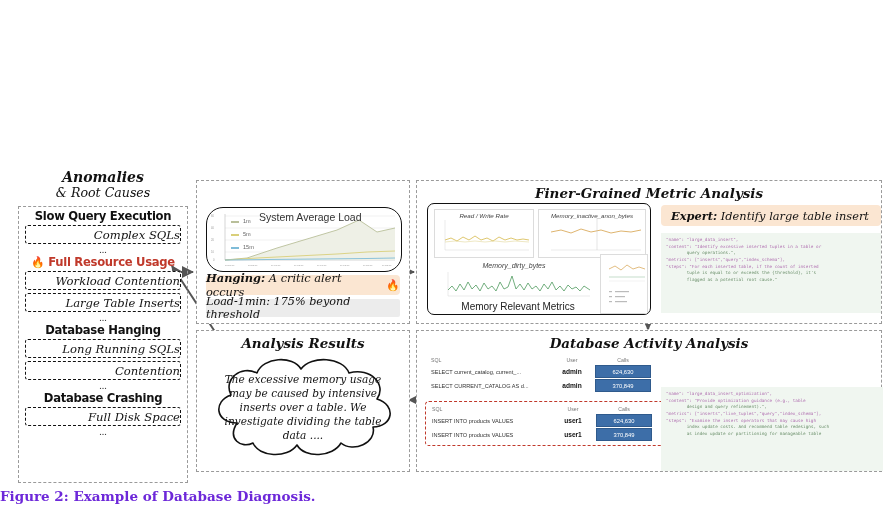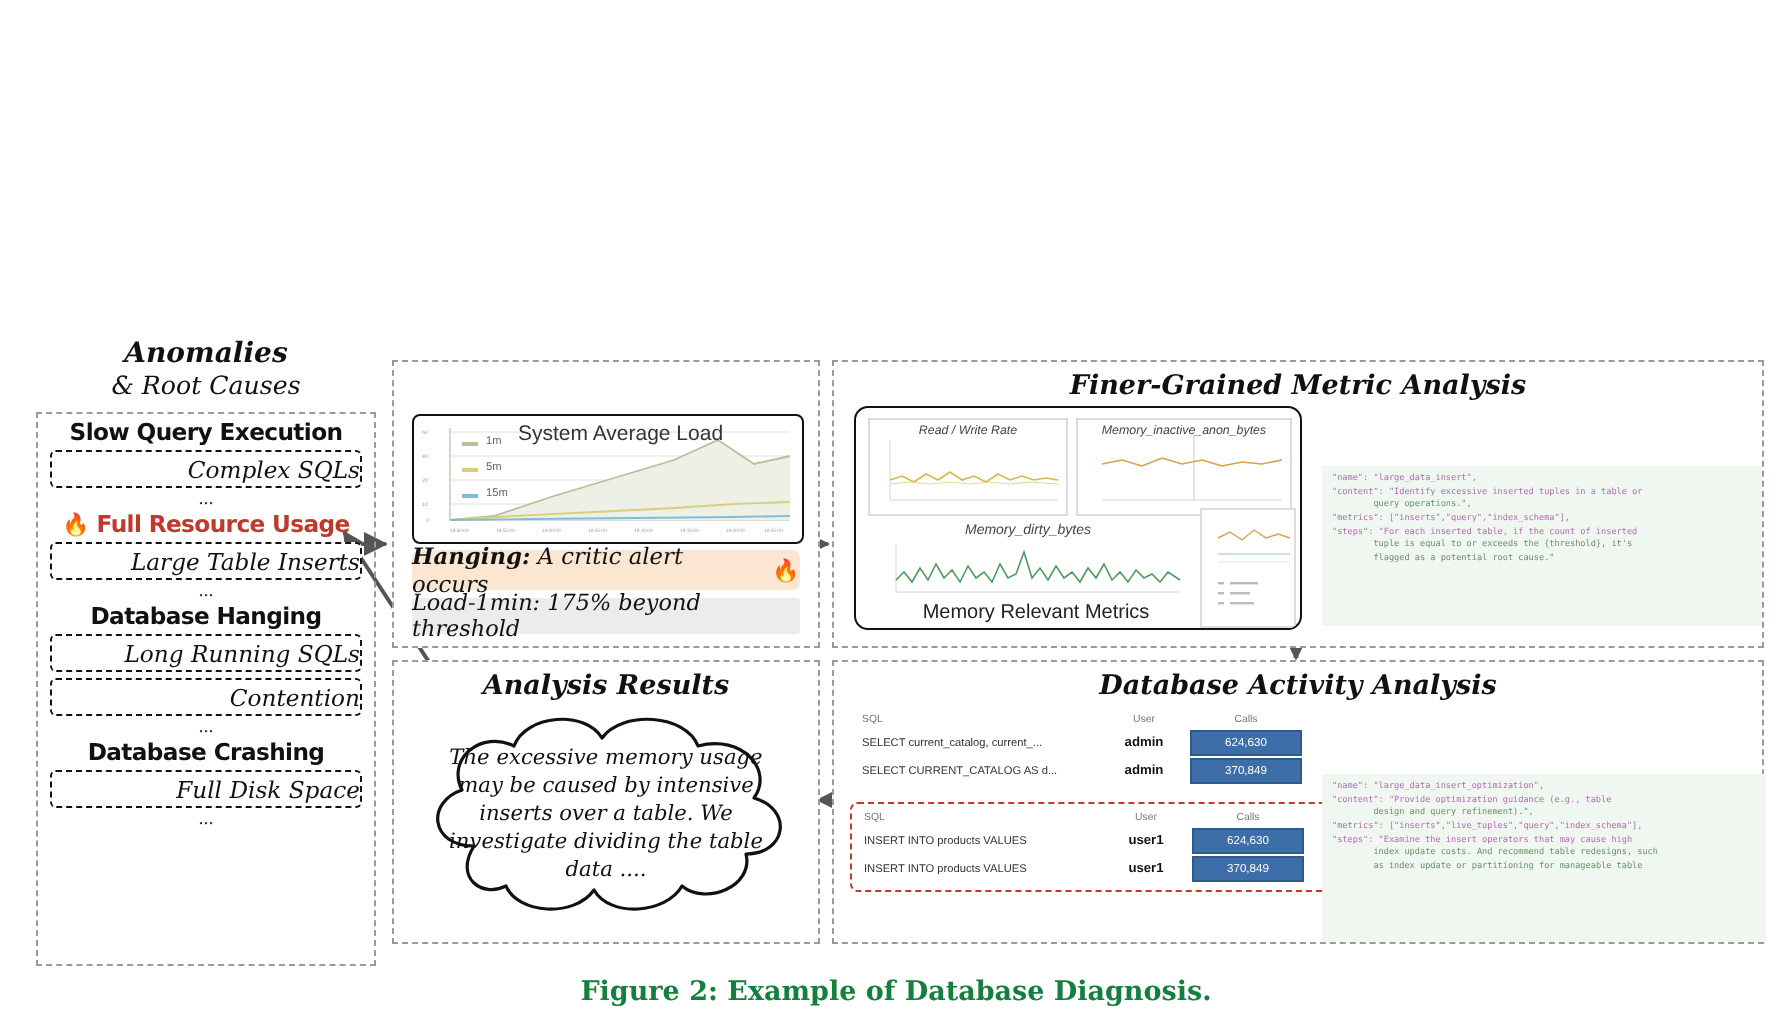--- a/index.html
+++ b/index.html
@@ -52,21 +52,21 @@
     font-size:11.6px;padding:1.5px 0;background:#fff;
   }
   .dots{text-align:center;font-size:10px;line-height:6px;color:#333;margin:1px 0 2px;}
   .flame{color:#d0342c;font-size:11px;}
 
   
   #overall{left:196px;top:12px;width:212px;height:142px;}
   #overall .panel-title{margin-top:4px;}
   #load-chart{
     position:absolute;left:9px;top:26px;width:194px;height:63px;
-    border:1.6px solid #111;border-radius:4px;background:#fff;overflow:hidden;
+    border:1.6px solid #111;border-radius:17px;background:#fff;overflow:hidden;
   }
   #load-chart-title{
     position:absolute;left:52px;top:3px;font-family:"Liberation Sans",sans-serif;
     font-size:10.5px;color:#333;
   }
   .lg{position:absolute;font-family:"Liberation Sans",sans-serif;font-size:5.6px;color:#666;}
   .lgline{position:absolute;width:8px;height:1.6px;}
   #assigner{
     position:absolute;left:9px;top:94px;width:194px;height:20px;
     background:#fbe6d2;border-radius:4px;display:flex;align-items:center;
@@ -131,22 +131,22 @@
   .hdr .c-user,.hdr .c-calls,.hdr .c-sql{font-size:5.2px;font-weight:normal;color:#777;}
   .callcell{
     background:#3d6ea8;color:#fff;font-size:5.8px;text-align:center;
     padding:2.5px 0;border:0.6px solid #2f5a8c;
   }
   #insert-table-wrap{
     position:absolute;border:1.5px dashed #c0392b;border-radius:4px;
     padding:4px 6px 3px 6px;
   }
   .caption{
-    position:absolute;left:0;top:488px;width:896px;text-align:center;
-    font-family:"DejaVu Serif",serif;font-weight:bold;font-size:13.5px;color:#15803d;
+    position:absolute;left:0;top:488px;width:896px;text-align:left;
+    font-family:"DejaVu Serif",serif;font-weight:bold;font-size:13.5px;color:#6d28d9;
   }
   .arrow{position:absolute;}
 </style>
 </head>
 <body>
 
 <div id="paper-title"></div>
 
 <div id="authors">
   <span class="ln"></span>
@@ -183,20 +183,21 @@
     <div id="anomaly-box">
 
       <div class="cat">Slow Query Execution</div>
       <div class="item">Complex SQLs</div>
       <div class="dots">...</div>
 
       <div class="cat alert">
         <span class="flame">🔥</span>
         <span>Full Resource Usage</span>
       </div>
+      <div class="item">Workload Contention</div>
       <div class="item">Large Table Inserts</div>
       <div class="dots">...</div>
 
       <div class="cat">Database Hanging</div>
       <div class="item">Long Running SQLs</div>
       <div class="item">Contention</div>
       <div class="dots">...</div>
 
       <div class="cat">Database Crashing</div>
       <div class="item">Full Disk Space</div>
@@ -307,20 +308,26 @@
               <rect x="14" y="36" width="14" height="1.2"></rect>
             <rect x="8" y="41" width="3" height="1.2"></rect>
               <rect x="14" y="41" width="10" height="1.2"></rect>
             <rect x="8" y="46" width="3" height="1.2"></rect>
               <rect x="14" y="46" width="12" height="1.2"></rect>
           </g>
         </svg>
       </div>
     </div>
 
+    <div class="expert-bar" style="left:244px;top:24px;width:210px;height:21px;">
+      <span>
+        <b>Expert:</b>
+        <span>Identify large table insert</span>
+      </span>
+    </div>
 
     <div class="json-box" style="left:244px;top:52px;width:210px;height:72px;"><span class="k">"name": "large_data_insert",</span>
 <span class="k">"content": "Identify excessive inserted tuples in a table or</span>
 <span>        query operations.",</span>
 <span class="k">"metrics": ["inserts","query","index_schema"],</span>
 <span class="k">"steps": "For each inserted table, if the count of inserted</span>
 <span>        tuple is equal to or exceeds the {threshold}, it's</span>
 <span>        flagged as a potential root cause."</span></div>
   </div>
 

